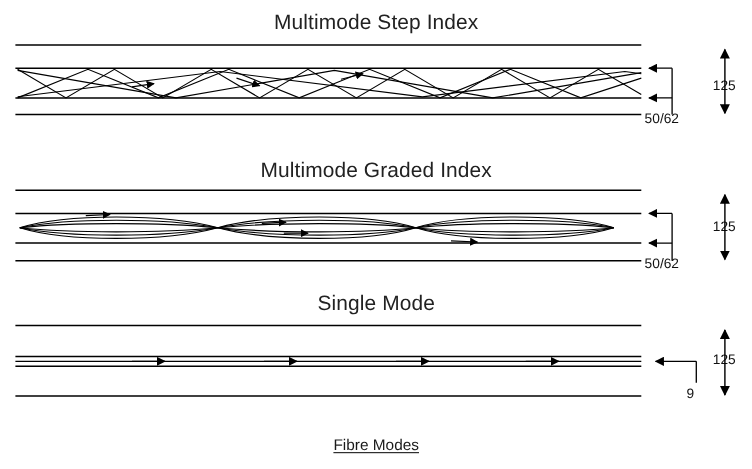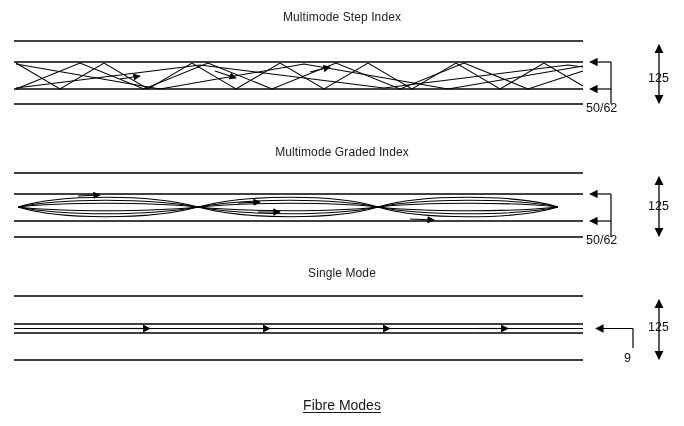--- a/index.html
+++ b/index.html
@@ -15,21 +15,21 @@
     position: relative;
     width: 684px;
     height: 426px;
     background: #ffffff;
     overflow: hidden;
   }
   .sec-title {
     position: absolute;
     width: 100%;
     text-align: center;
-    font-size: 12px;
+    font-size: 19px;
     color: #222222;
     letter-spacing: 0.1px;
     white-space: nowrap;
   }
   .dim-label {
     position: absolute;
     font-size: 12.5px;
     color: #111111;
     white-space: nowrap;
   }

